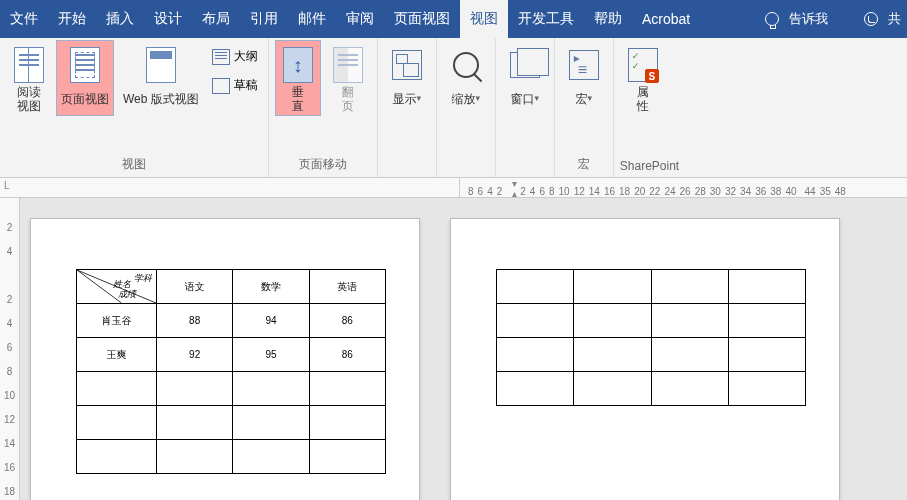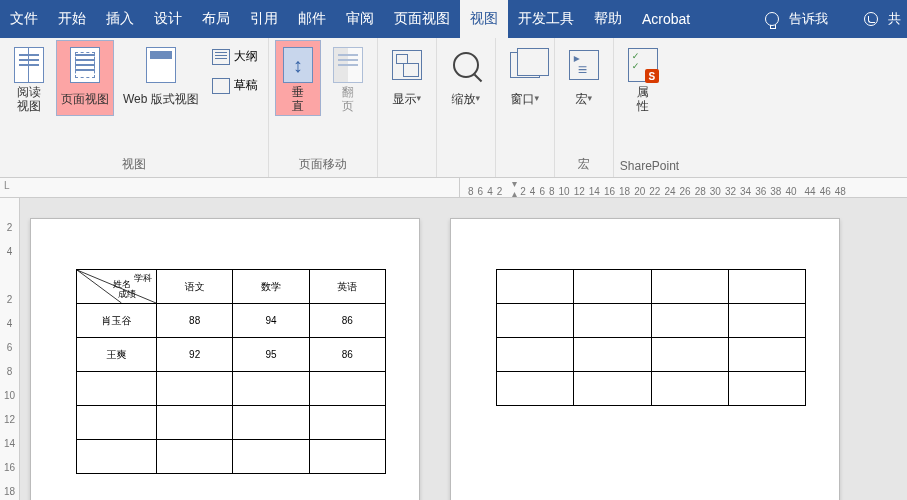--- a/index.html
+++ b/index.html
@@ -68,21 +68,21 @@
   .ruler-v div { height:24px; text-align:center; }
 
   .workarea { display:flex; height: 310px; }
   .pages { flex:1; display:flex; gap:30px; padding:20px 20px 0 10px; overflow:hidden; background:#e6e6e6; }
   .doc-page { background:#fff; border:1px solid #bbb; box-shadow:0 2px 4px rgba(0,0,0,.15); }
   .doc-page.p1 { width:390px; height:400px; padding:50px 30px 20px 45px; position:relative; }
   .doc-page.p2 { width:390px; height:400px; padding:50px 30px 20px 45px; position:relative; }
 
   table.data { border-collapse: collapse; width: 310px; font-size: 10px; }
   table.data td, table.data th { border: 1px solid #000; height: 34px; text-align: center; padding:0; }
-  .diag-cell { position: relative; width:80px; }
+  .diag-cell { position: relative; width:80px;font-style:italic; }
   .diag-cell .lbl { position:absolute; font-size:9px; }
   .diag-cell svg { position:absolute; inset:0; width:100%; height:100%; }
 
   table.empty { border-collapse: collapse; width: 310px; font-size:10px; }
   table.empty td { border:1.5px solid #000; height:34px; }
 </style>
 </head>
 <body>
 
 <div class="tabbar">
@@ -299,21 +299,21 @@
       <span class="tick">26</span>
       <span class="tick">28</span>
       <span class="tick">30</span>
       <span class="tick">32</span>
       <span class="tick">34</span>
       <span class="tick">36</span>
       <span class="tick">38</span>
       <span class="tick">40</span>
       <span class="tick"></span>
       <span class="tick">44</span>
-      <span class="tick">46</span>
+      <span class="tick">35</span>
       <span class="tick">48</span>
     </div>
 </div>
 
 <div class="workarea">
   <div class="ruler-v" id="ruler-v">
       <div>2</div>
       <div>4</div>
       <div></div>
       <div>2</div>

